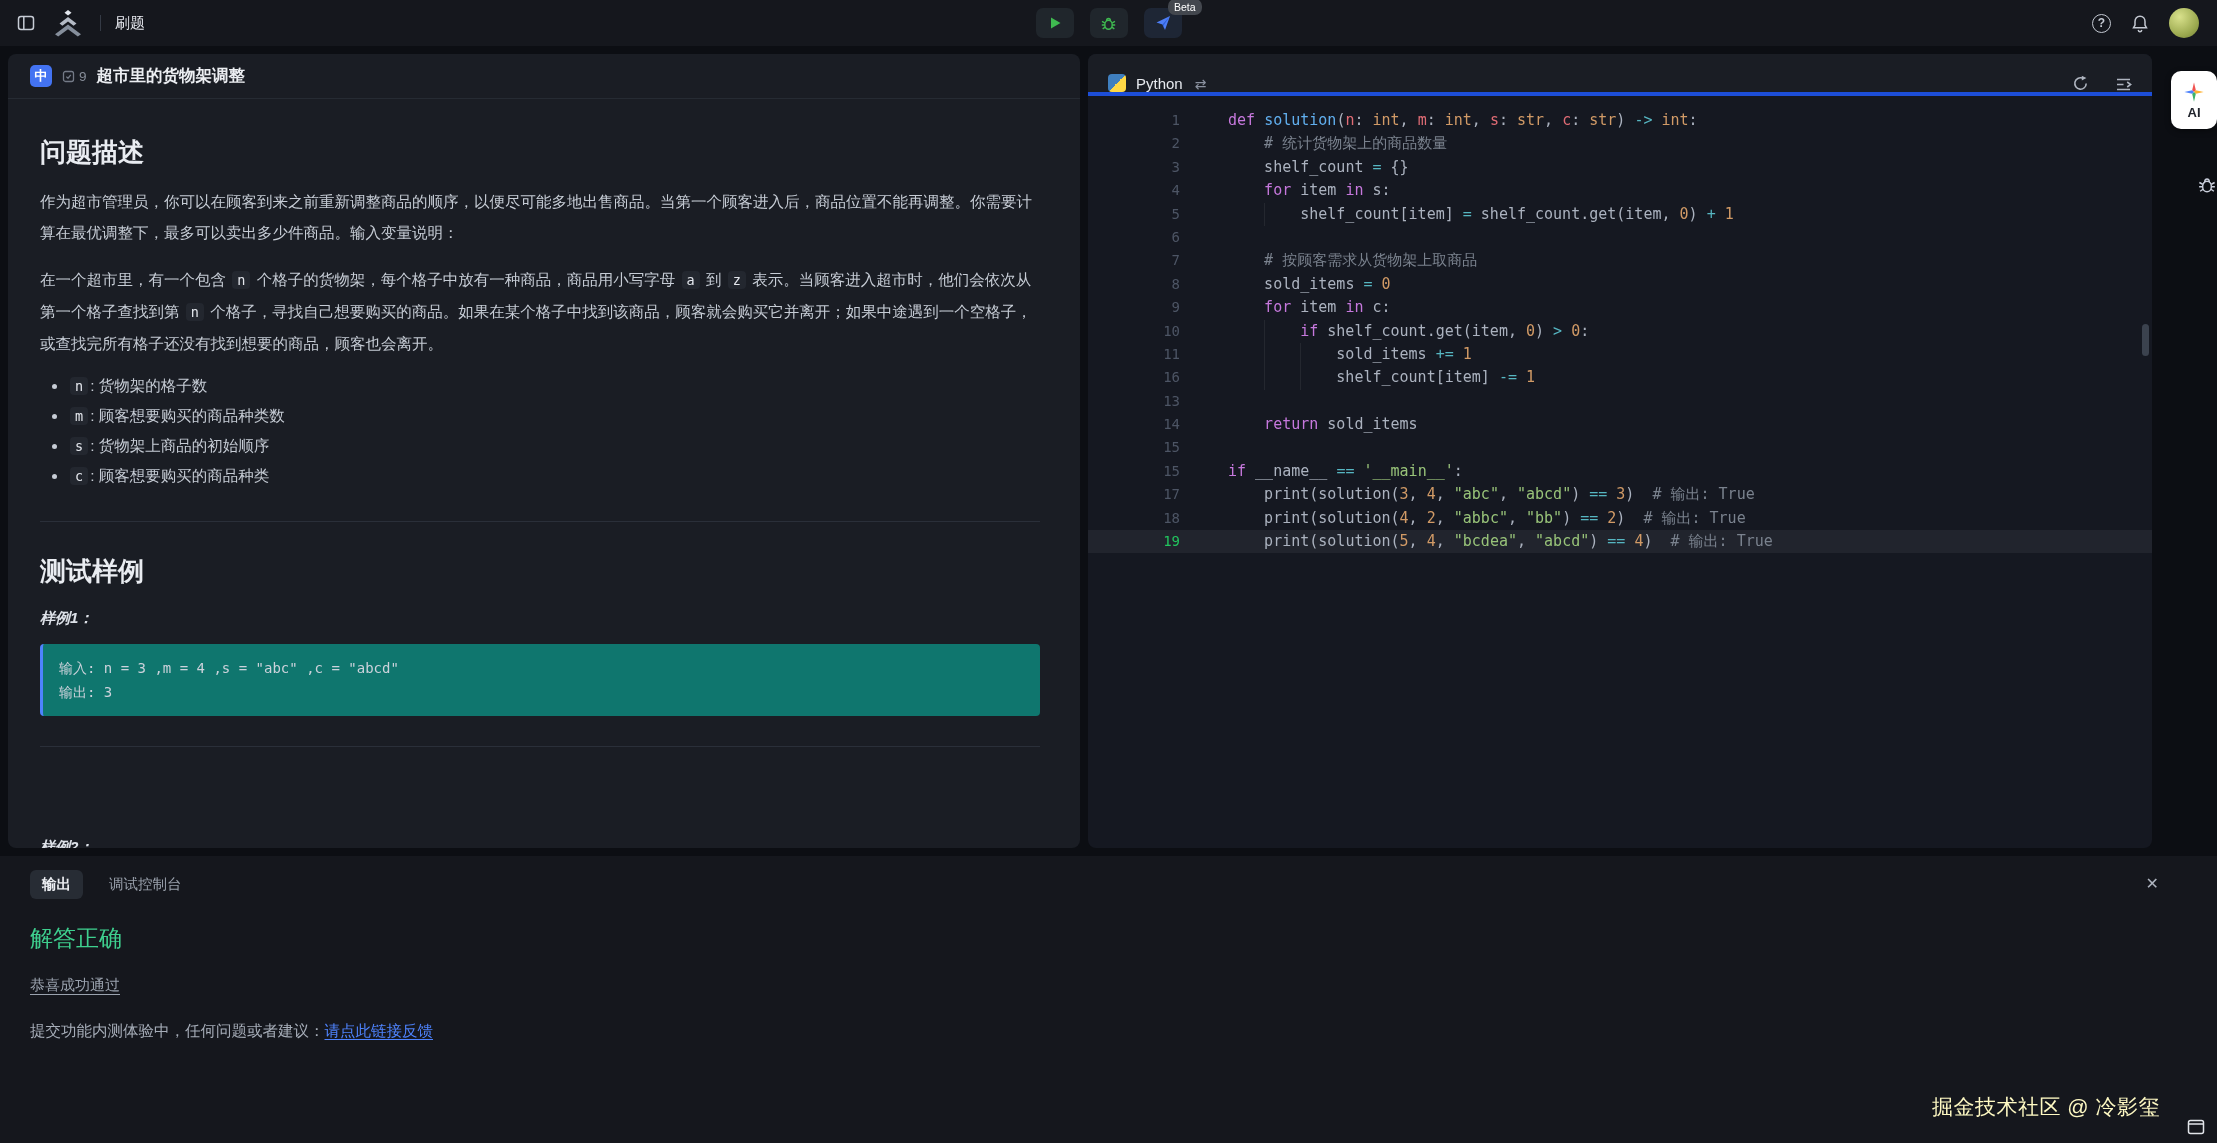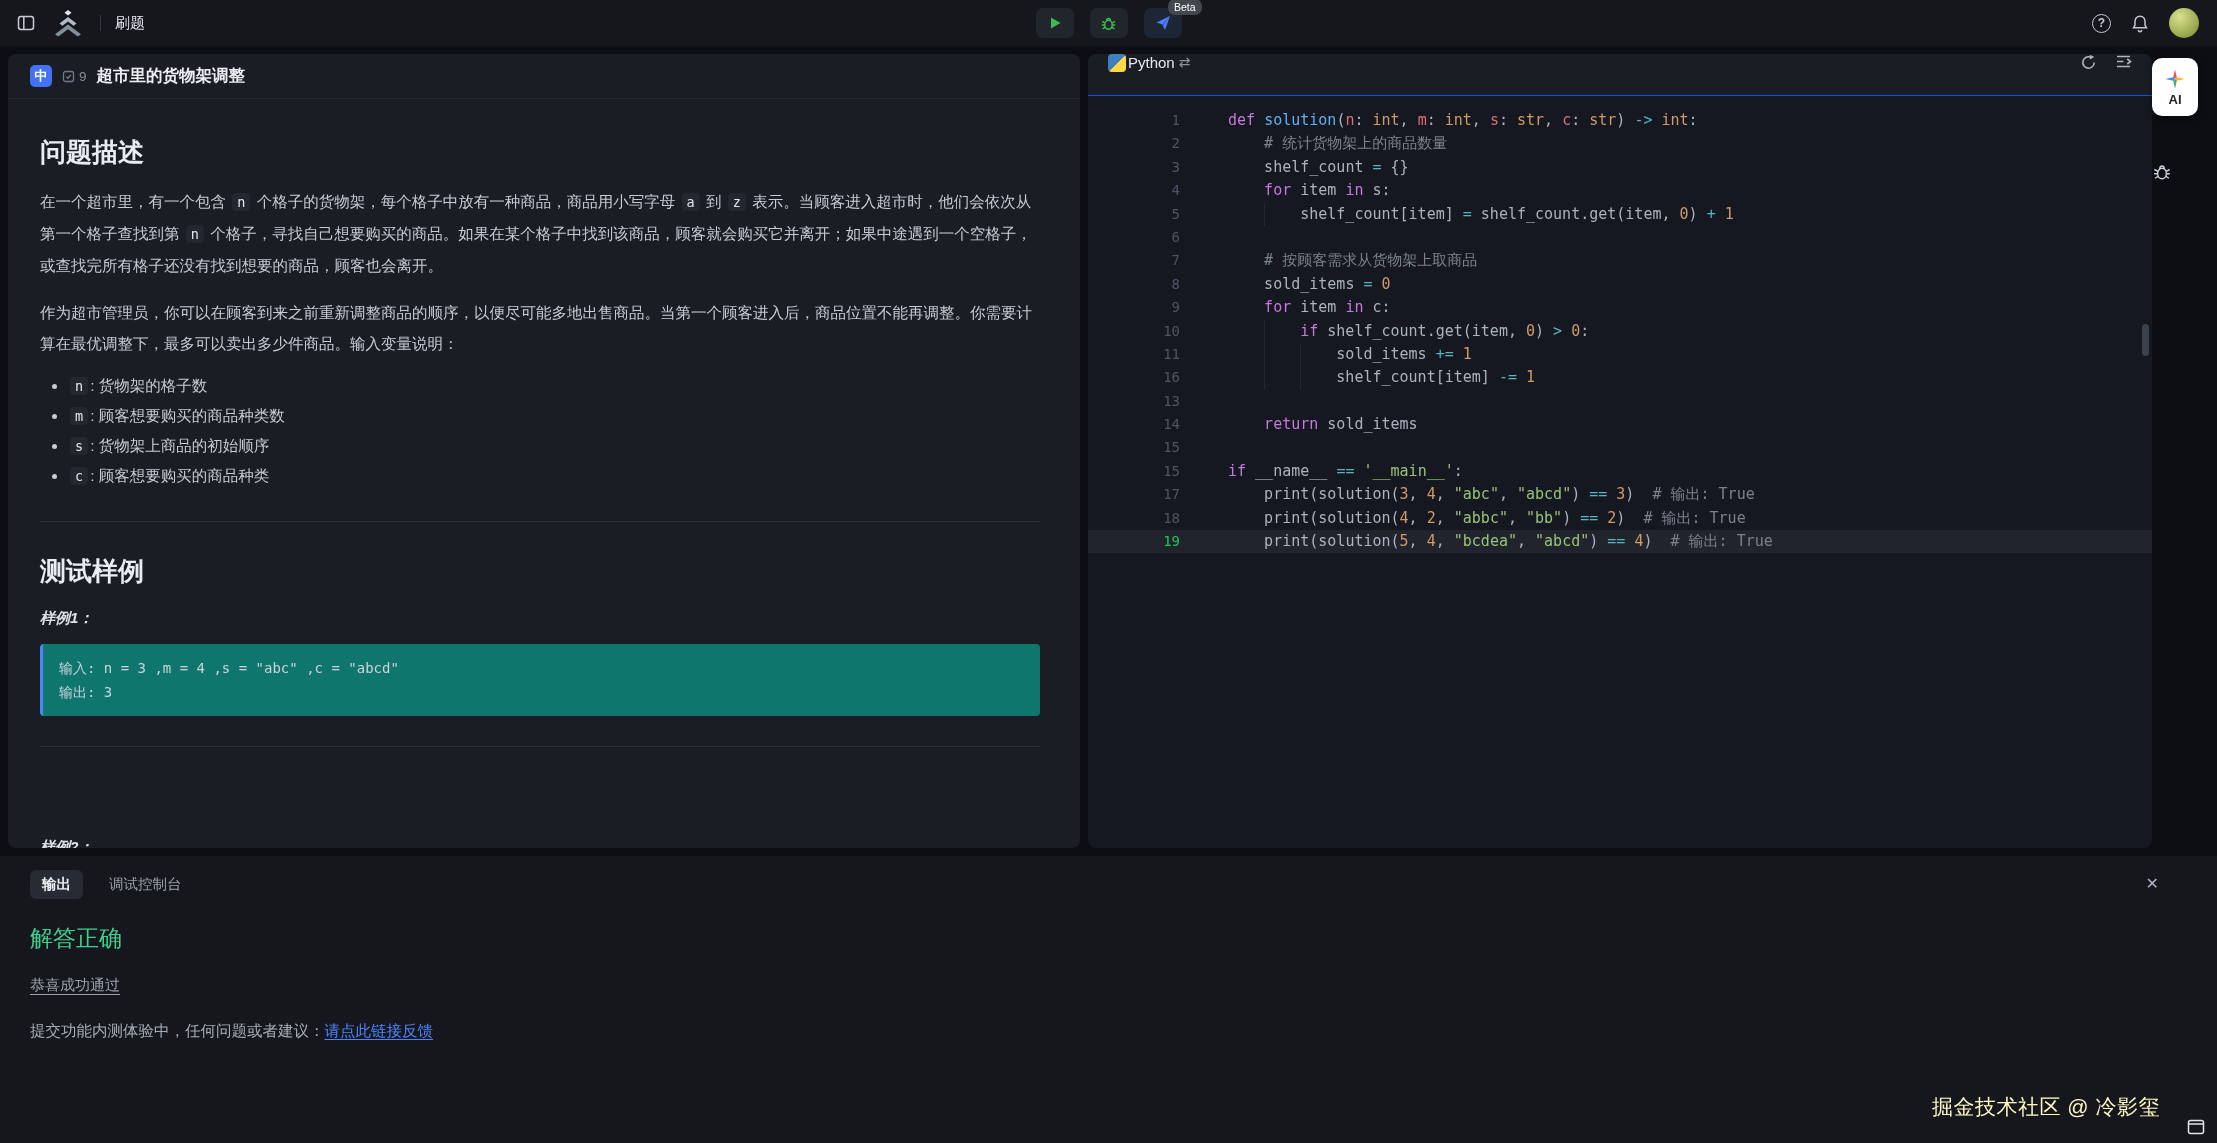--- a/index.html
+++ b/index.html
@@ -74,22 +74,22 @@
     font-family: "DejaVu Sans Mono", monospace; font-size: 14px; line-height: 24px; color: #ccd2db;
   }
   .example2 { position: absolute; bottom: -9px; left: 32px; margin: 0; }
 
   
   .editor-panel {
     position: absolute; left: 1088px; top: 54px; width: 1064px; height: 794px;
     background: #151821; border-radius: 8px; overflow: hidden;
   }
   .editor-header {
-    height: 42px; background: #1a1d24; border-bottom: 1px solid #1d4ed8;
-    display: flex; align-items: flex-start; padding: 0 20px; gap: 2px;
+    height: 42px; background: #1a1d24; border-bottom: 4px solid #1d4ed8;
+    display: flex; align-items: flex-end; padding: 0 20px; gap: 10px;
   }
   .py-icon {
     width: 18px; height: 18px; border-radius: 4px; display: inline-block;
     background: linear-gradient(135deg, #3f7fbf 0 50%, #ffd845 50% 100%);
   }
   .lang-label { font-size: 15px; color: #e7eaef; font-weight: 500; }
   .swap-icon { color: #8b92a0; font-size: 14px; cursor: pointer; margin-left: 2px; }
   .eh-spacer { flex: 1; }
   .editor-body { position: relative; height: calc(100% - 42px); padding-top: 13px; font-family: "DejaVu Sans Mono", monospace; font-size: 15px; }
   .code-line { display: flex; height: 23.4px; line-height: 23.4px; white-space: pre; }
@@ -106,21 +106,21 @@
   .tok-v { color: var(--c-v, #e06c75); }
   .tok-t { color: var(--c-t, #d19a66); }
   .tok-n { color: var(--c-n, #d19a66); }
   .tok-s { color: var(--c-s, #98c379); }
   .tok-c { color: var(--c-c, #7a828e); }
   .tok-o { color: var(--c-o, #56b6c2); }
   .tok-p { color: var(--c-p, #abb2bf); }
   .v-scrollbar { position: absolute; right: 3px; top: 228px; width: 7px; height: 32px; background: #3b424e; border-radius: 4px; cursor: pointer; }
 
   
-  .right-strip { position: absolute; right: 0; top: 54px; width: 65px; height: 794px; display: flex; flex-direction: column; align-items: flex-start; }
+  .right-strip { position: absolute; right: 0; top: 67px; width: 65px; height: 794px; display: flex; flex-direction: column; align-items: flex-end; }
   .ai-card {
     width: 46px; height: 58px; background: #ffffff; border-radius: 10px; margin-top: 4px;
     display: flex; flex-direction: column; align-items: center; justify-content: center; gap: 2px; cursor: pointer;
     box-shadow: 0 2px 6px rgba(0,0,0,0.4);
   }
   .ai-label { font-size: 13px; font-weight: bold; color: #20242c; }
   .strip-bug { margin-top: 46px; cursor: pointer; }
 
   
   .console { position: absolute; left: 0; top: 856px; width: 2217px; height: 287px; background: #15171d; }
@@ -201,22 +201,22 @@
           <rect x="1.5" y="1.5" width="10" height="10" rx="2"></rect>
           <path d="M4.3 6.6 L6 8.2 L8.8 4.8"></path>
         </svg>
       <span>9</span>
     </span>
     <h1 class="prob-title">超市里的货物架调整</h1>
   </header>
   <div class="panel-body">
     <h2>问题描述</h2>
     <div id="paragraphs">
+        <p class="prob">作为超市管理员，你可以在顾客到来之前重新调整商品的顺序，以便尽可能多地出售商品。当第一个顾客进入后，商品位置不能再调整。你需要计算在最优调整下，最多可以卖出多少件商品。输入变量说明：</p>
         <p class="prob">在一个超市里，有一个包含 <code class="inline-code">n</code> 个格子的货物架，每个格子中放有一种商品，商品用小写字母 <code class="inline-code">a</code> 到 <code class="inline-code">z</code> 表示。当顾客进入超市时，他们会依次从第一个格子查找到第 <code class="inline-code">n</code> 个格子，寻找自己想要购买的商品。如果在某个格子中找到该商品，顾客就会购买它并离开；如果中途遇到一个空格子，或查找完所有格子还没有找到想要的商品，顾客也会离开。</p>
-        <p class="prob">作为超市管理员，你可以在顾客到来之前重新调整商品的顺序，以便尽可能多地出售商品。当第一个顾客进入后，商品位置不能再调整。你需要计算在最优调整下，最多可以卖出多少件商品。输入变量说明：</p>
       </div>
     <ul class="vars" id="var-list">
         <li><code class="inline-code">n</code>: 货物架的格子数</li>
         <li><code class="inline-code">m</code>: 顾客想要购买的商品种类数</li>
         <li><code class="inline-code">s</code>: 货物架上商品的初始顺序</li>
         <li><code class="inline-code">c</code>: 顾客想要购买的商品种类</li>
       </ul>
     <hr class="sep">
     <h2>测试样例</h2>
     <p class="example-label">样例1：</p>

